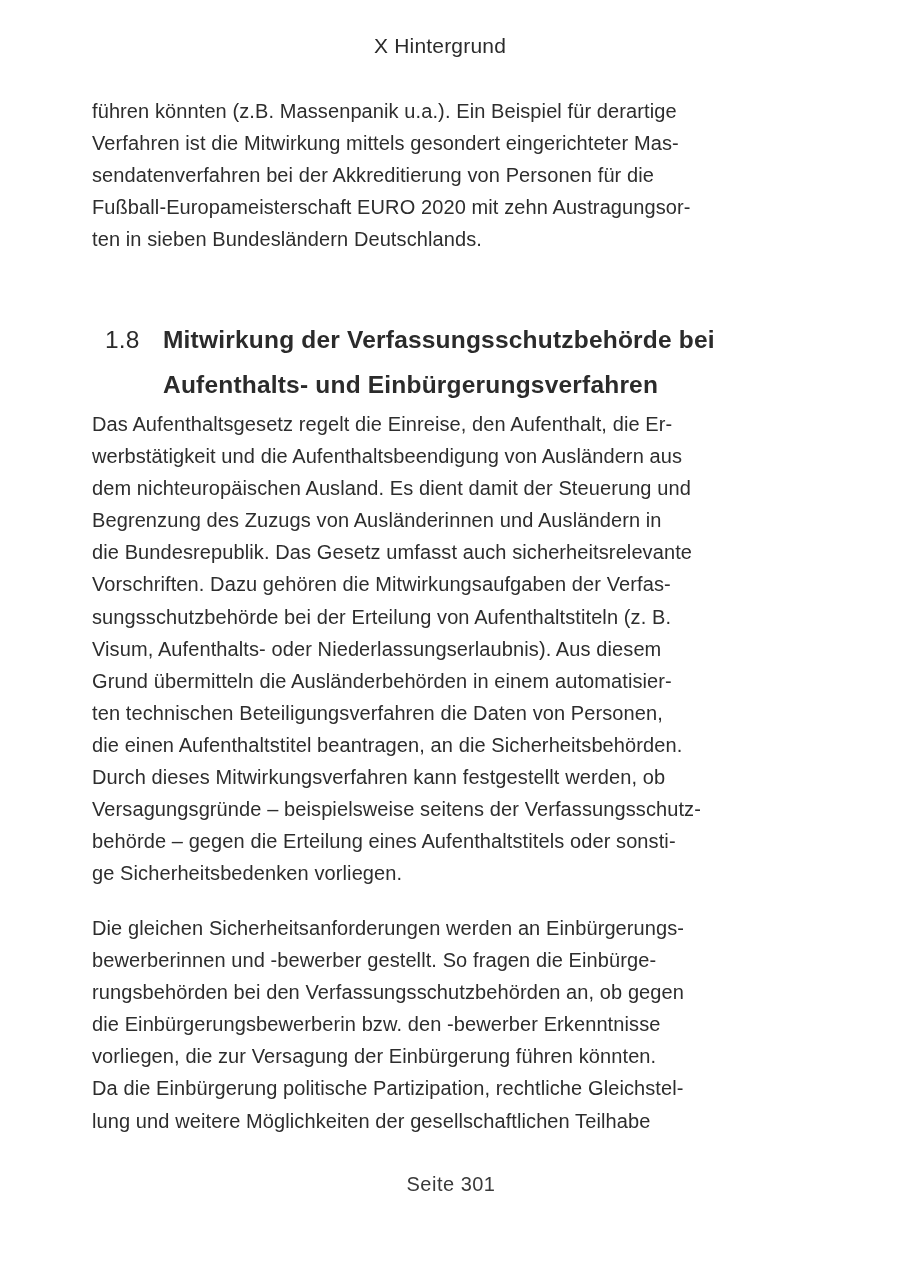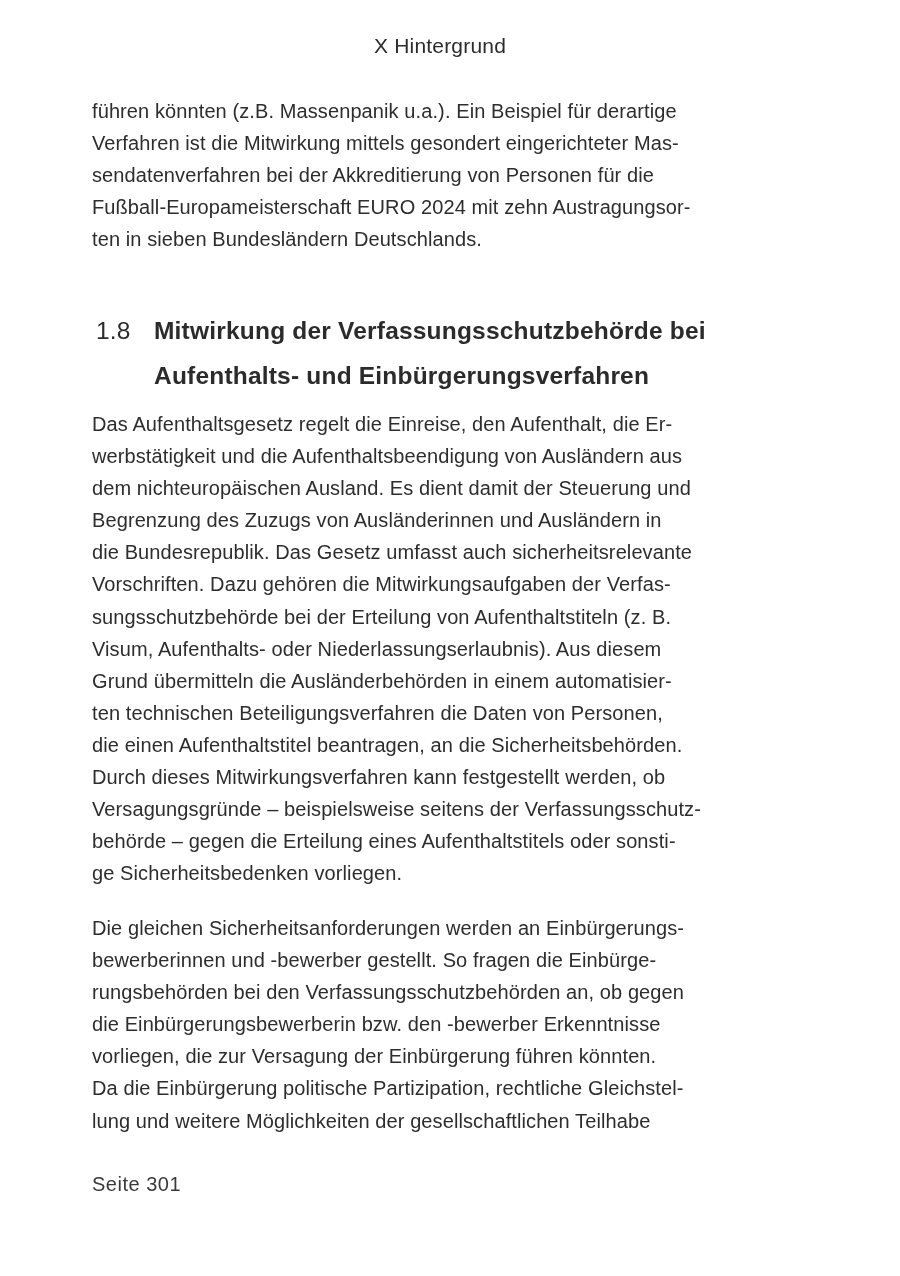--- a/index.html
+++ b/index.html
@@ -39,21 +39,21 @@
     white-space: pre;
     color: #2d2d2d;
   }
   .para-intro { top: 95px; }
   .para-aufenthalt { top: 408px; }
   .para-einbuergerung { top: 912px; }
   .section-heading {
     position: absolute;
     left: 92px;
     top: 304px;
-    margin: 4px;
+    margin: 13px;
     display: flex;
     align-items: flex-start;
     font-size: 24.5px;
     line-height: 45px;
     font-weight: 300;
     letter-spacing: 0.2px;
     color: #2b2b2b;
   }
   .section-number {
     flex: 0 0 58px;
@@ -61,39 +61,39 @@
   }
   .section-title {
     white-space: pre;
     font-weight: bold;
   }
   .page-footer {
     position: absolute;
     left: 92px;
     top: 1172px;
     width: 718px;
-    text-align: left;
+    text-align: center;
     font-size: 20px;
     line-height: 25px;
     font-weight: 300;
     letter-spacing: 0.5px;
     color: #3a3a3a;
   }
 </style>
 </head>
 <body>
 
 <div class="page">
 
   <div class="running-head">X Hintergrund</div>
 
   <div class="body-para para-intro">führen könnten (z.B. Massenpanik u.a.). Ein Beispiel für derartige
 Verfahren ist die Mitwirkung mittels gesondert eingerichteter Mas-
 sendatenverfahren bei der Akkreditierung von Personen für die
-Fußball-Europameisterschaft EURO 2024 mit zehn Austragungsor-
+Fußball-Europameisterschaft EURO 2020 mit zehn Austragungsor-
 ten in sieben Bundesländern Deutschlands.</div>
 
   <h2 class="section-heading">
     <span class="section-number">1.8</span>
     <span class="section-title">Mitwirkung der Verfassungsschutzbehörde bei
 Aufenthalts- und Einbürgerungsverfahren</span>
   </h2>
 
   <div class="body-para para-einbuergerung">Die gleichen Sicherheitsanforderungen werden an Einbürgerungs-
 bewerberinnen und -bewerber gestellt. So fragen die Einbürge-

